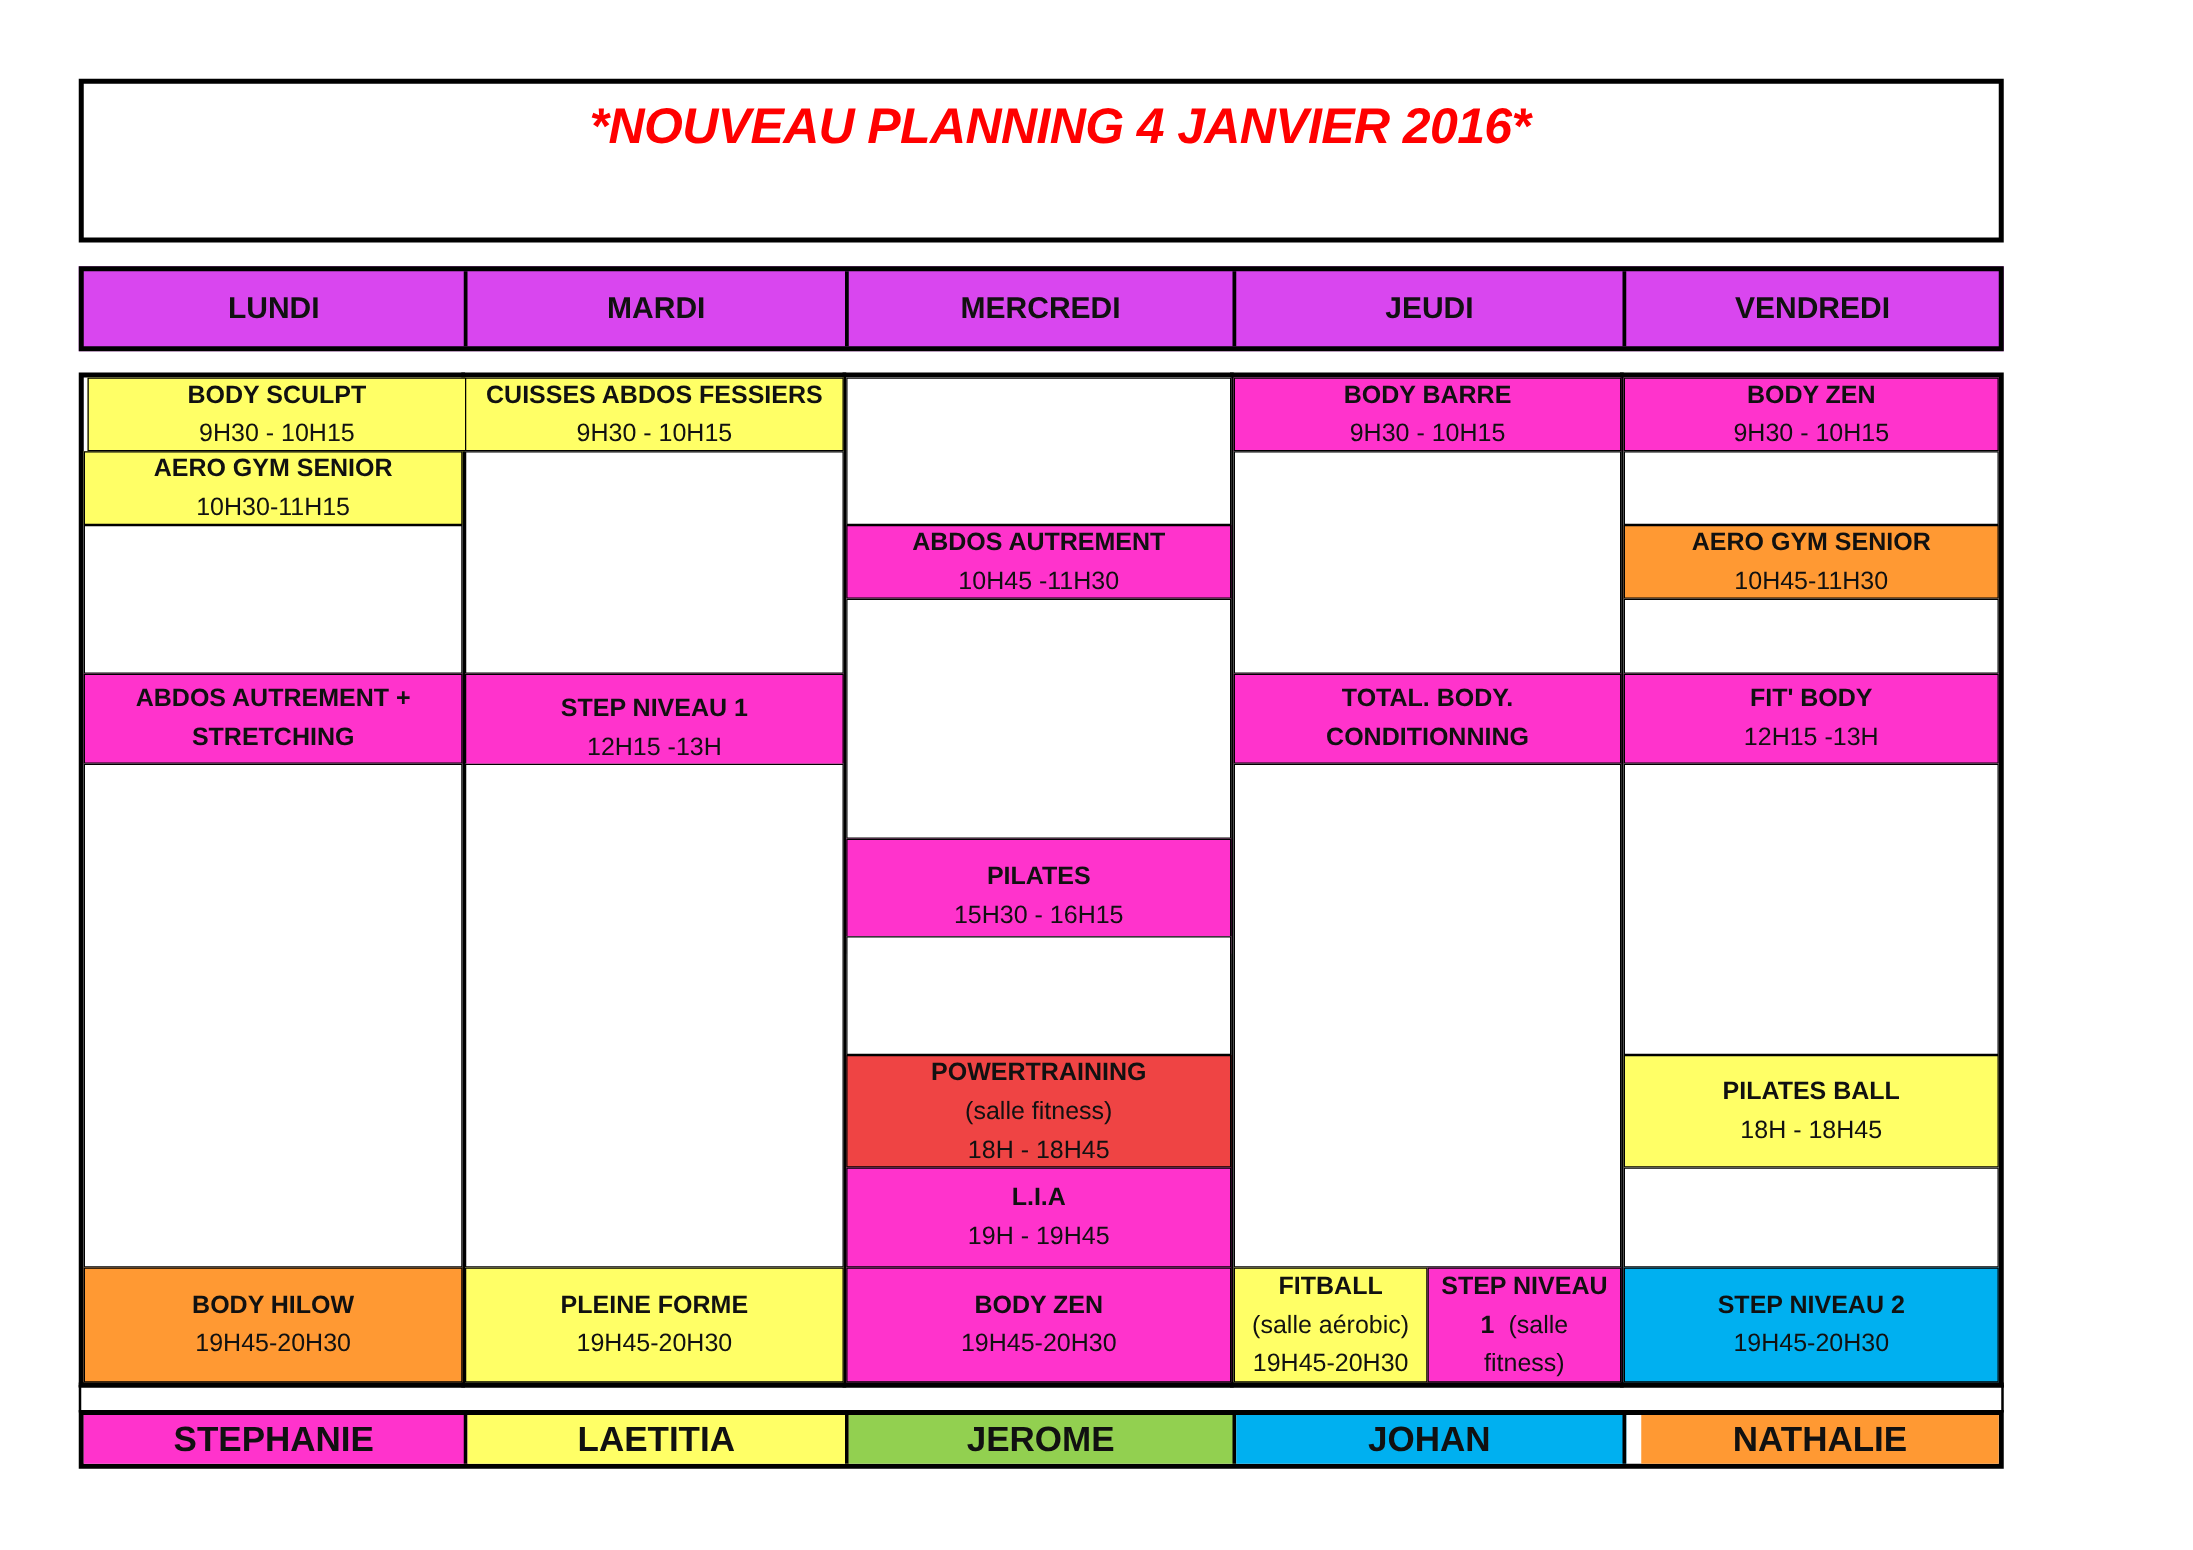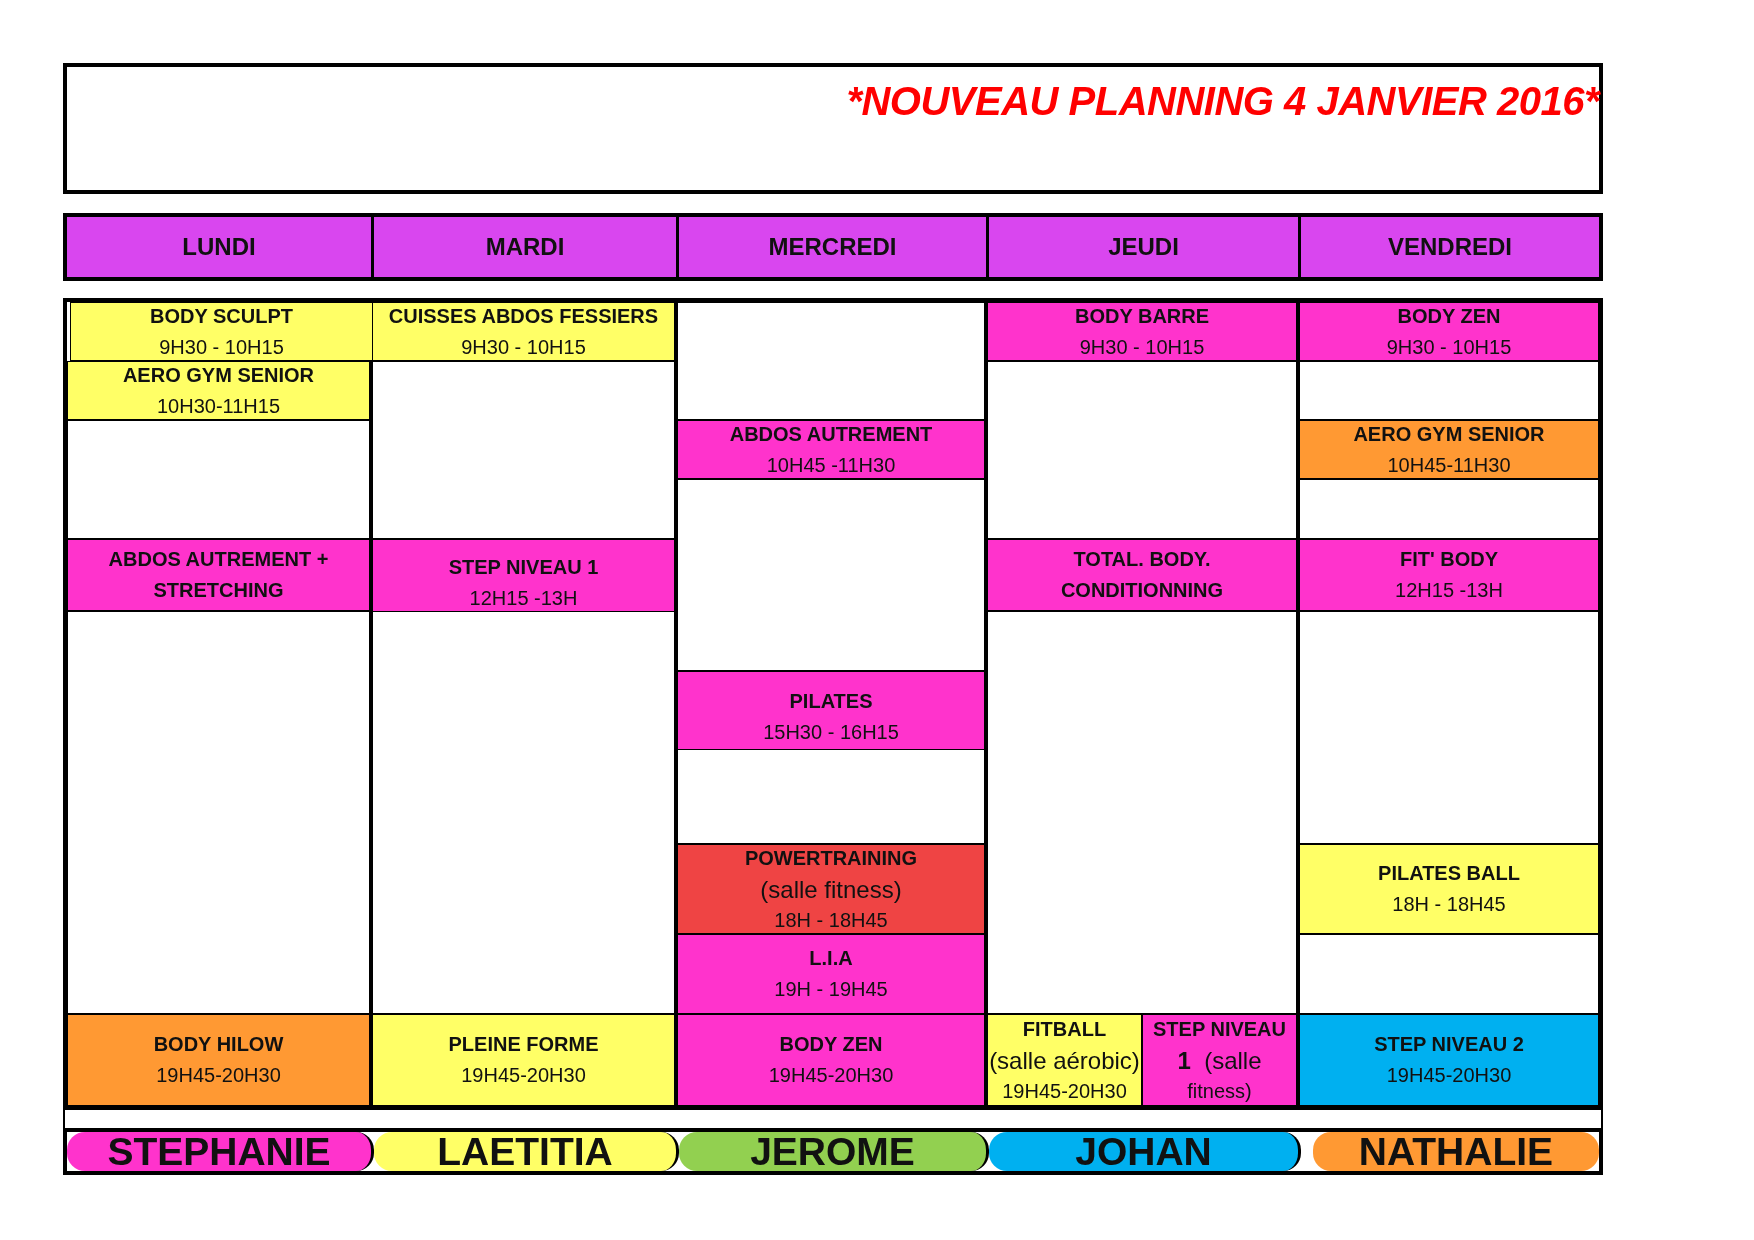--- a/index.html
+++ b/index.html
@@ -1,38 +1,38 @@
 <!DOCTYPE html>
 <html><head>
 <meta charset="utf-8">
 <style>
   html, body { margin:0; padding:0; background:#ffffff; }
   body { width:1754px; height:1240px; position:relative; overflow:hidden;
          font-family:"Liberation Sans", "DejaVu Sans", sans-serif; color:#111; }
   .box { position:absolute; box-sizing:border-box; }
   .title-box { left:63px; top:63px; width:1540px; height:131px; border:4px solid #000; background:#fff; }
-  .title1 { position:absolute; left:0; right:0; top:12px; text-align:right; color:#FF0000;
+  .title1 { position:absolute; left:0; right:0; top:12px; text-align:center; color:#FF0000;
             font-weight:bold; font-style:italic; font-size:40px; letter-spacing:-0.5px;padding-left:30px; }
   .title2 { position:absolute; left:0; right:0; top:68px; text-align:center; color:#FF0000;
             font-size:42px; letter-spacing:-0.5px; }
   .days { left:63px; top:213px; width:1540px; height:68px; border:4px solid #000; background:#d946ef; display:flex; }
   .day { box-sizing:border-box; display:flex; align-items:center; justify-content:center;
          font-weight:bold; font-size:24px; border-right:3px solid #000; height:100%; }
   .day:last-child { border-right:none; }
   .grid-outer { left:63px; top:298px; width:1540px; height:812px; border:4px solid #000; background:#fff; }
   .cell { position:absolute; box-sizing:border-box; display:flex; flex-direction:column;
           align-items:center; justify-content:center; text-align:center; border:1.5px solid #000;
           line-height:31px; }
   .cell .name { font-weight:bold; font-size:20px; }
   .cell .time { font-size:20px; }
-  .cell .sub { font-size:24px; }
+  .cell .sub { font-size:20px; }
   .vline { position:absolute; width:3px; background:#000; }
   .names { left:63px; top:1128px; width:1540px; height:47px; border:4px solid #000; display:flex; }
   .inst { box-sizing:border-box; display:flex; align-items:center; justify-content:center;
-          font-weight:bold; font-size:39px; border-right:3px solid #000; height:100%;border-radius:18px; }
+          font-weight:bold; font-size:28px; border-right:3px solid #000; height:100%; }
   .inst:last-child { border-right:none;margin-left:12px; }
   .gap { left:63px; top:1108px; width:1540px; height:22px; border-left:2px solid #000; border-right:2px solid #000; }
 </style>
 </head>
 <body>
 
 <div class="box title-box">
   <div class="title1">*NOUVEAU PLANNING 4 JANVIER 2016*</div>
 </div>
 

